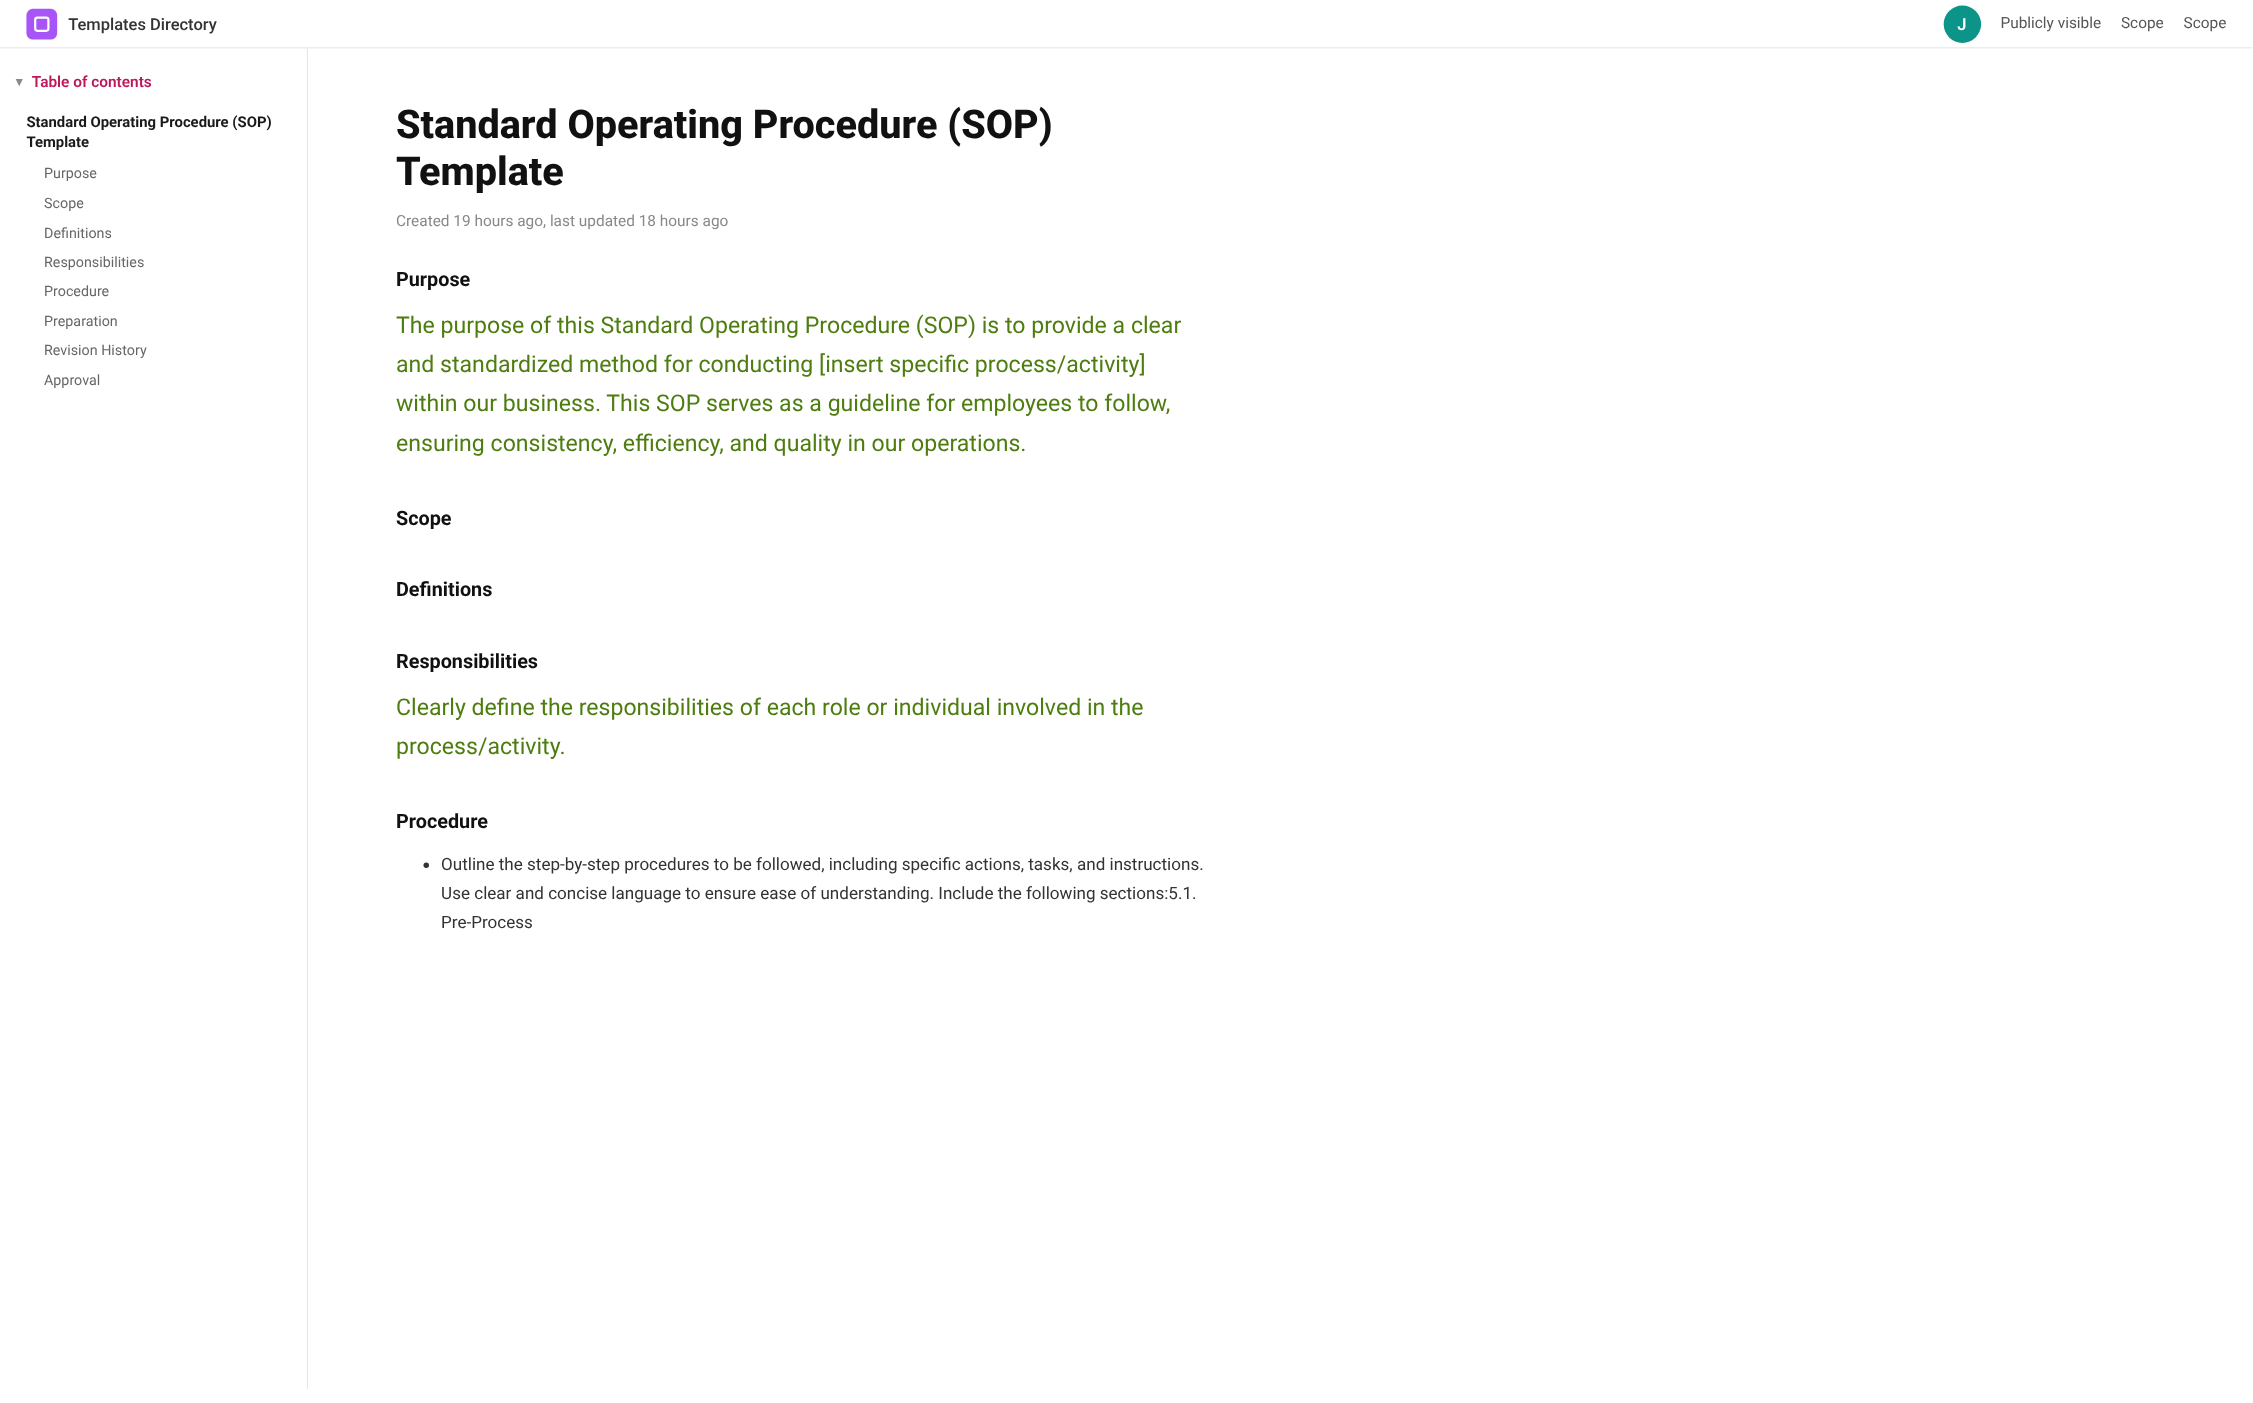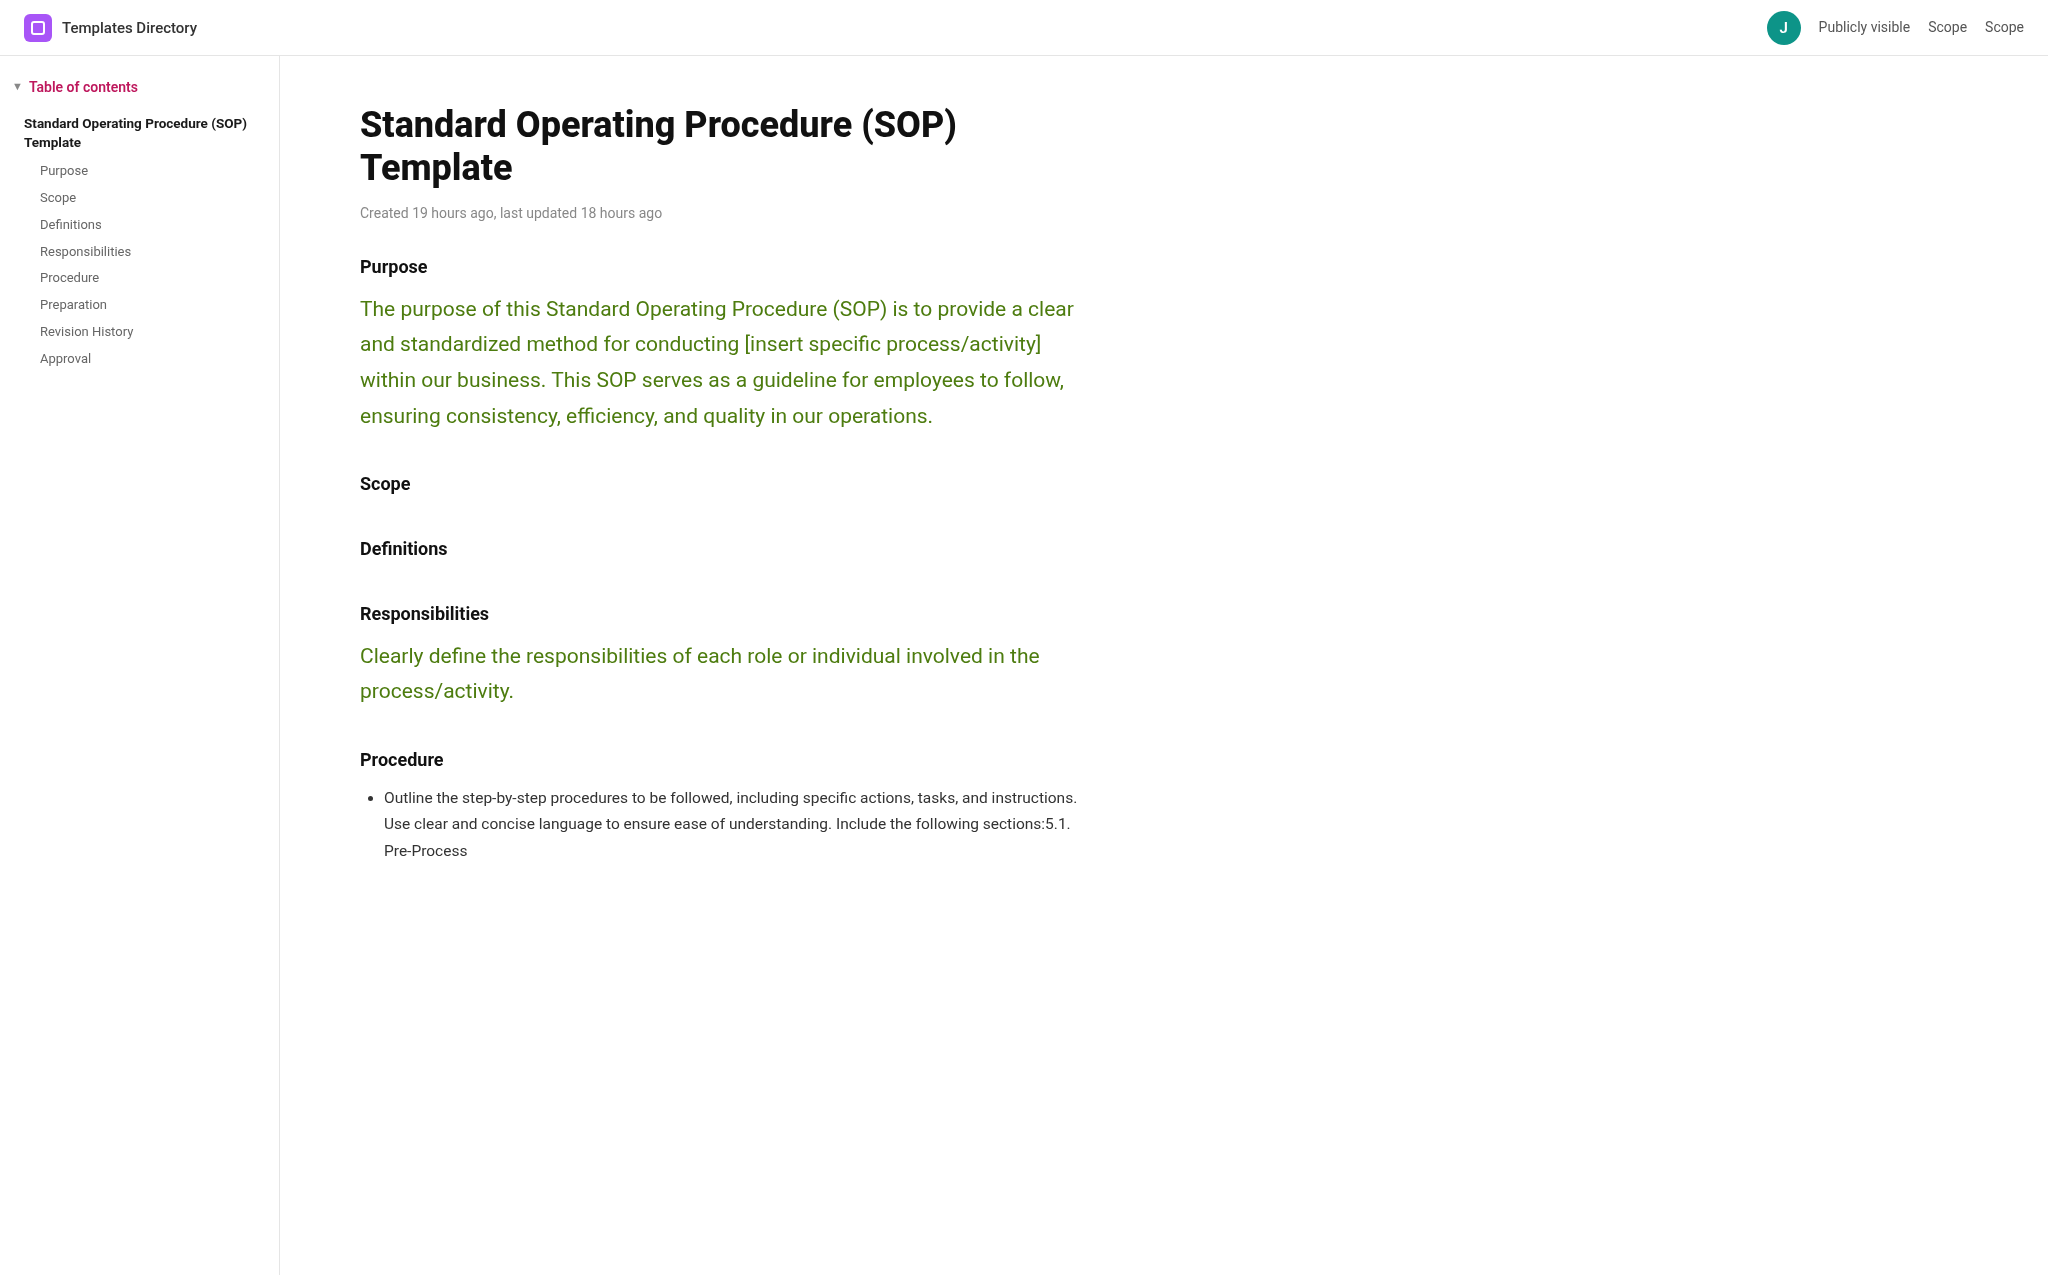--- a/index.html
+++ b/index.html
@@ -10,21 +10,21 @@
       font-size: 16px;
       line-height: 1.6;
     }
 
     
     .header {
       display: flex;
       align-items: center;
       justify-content: space-between;
       padding: 0 24px;
-      height: 56px;
+      height: 44px;
       border-bottom: 1px solid #e5e5e5;
       position: sticky;
       top: 0;
       background: #fff;
       z-index: 100;
     }
     .header-left {
       display: flex;
       align-items: center;
       gap: 10px;
@@ -160,21 +160,21 @@
       color: #111;
       margin-bottom: 10px;
     }
     .section-body {
       font-size: 21px;
       color: #4d7c0f;
       line-height: 1.7;
     }
 
     .procedure-list {
-      margin-left: 24px;
+      margin-left: 41px;
       margin-top: 6px;
     }
     .procedure-list li {
       font-size: 15.5px;
       color: #333;
       line-height: 1.7;
       margin-bottom: 4px;
     }
   </style>
 </head>

